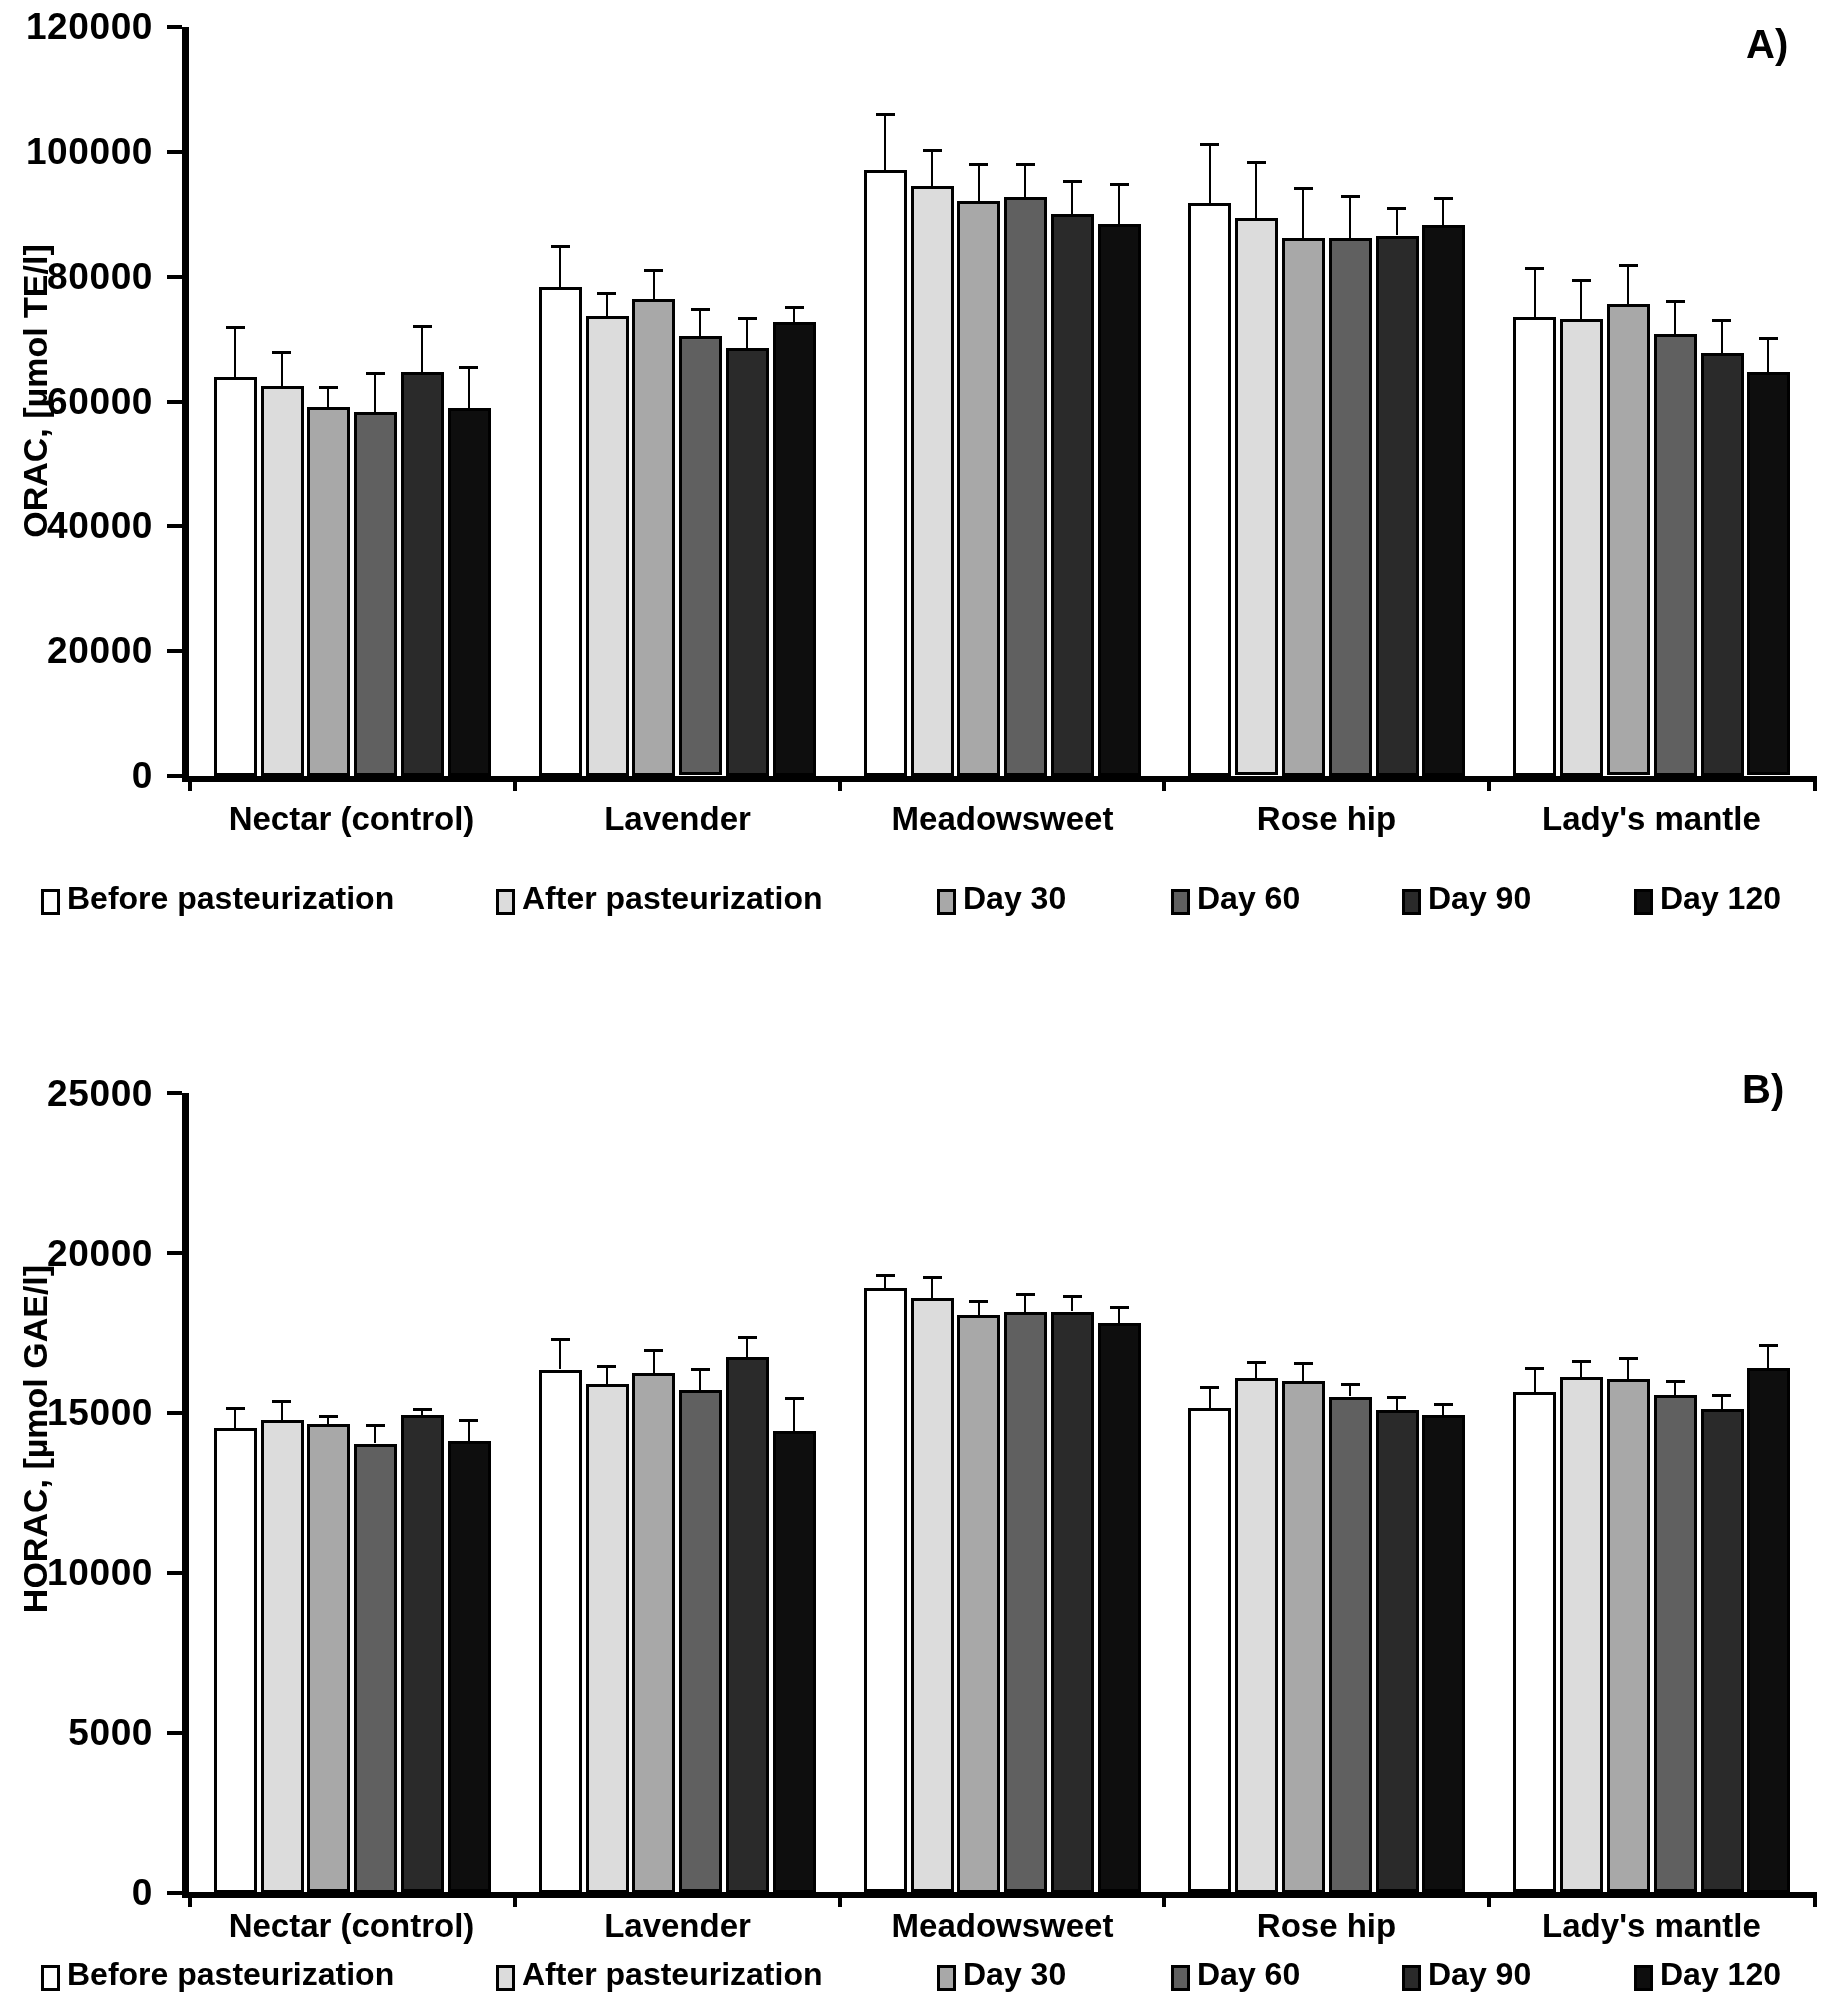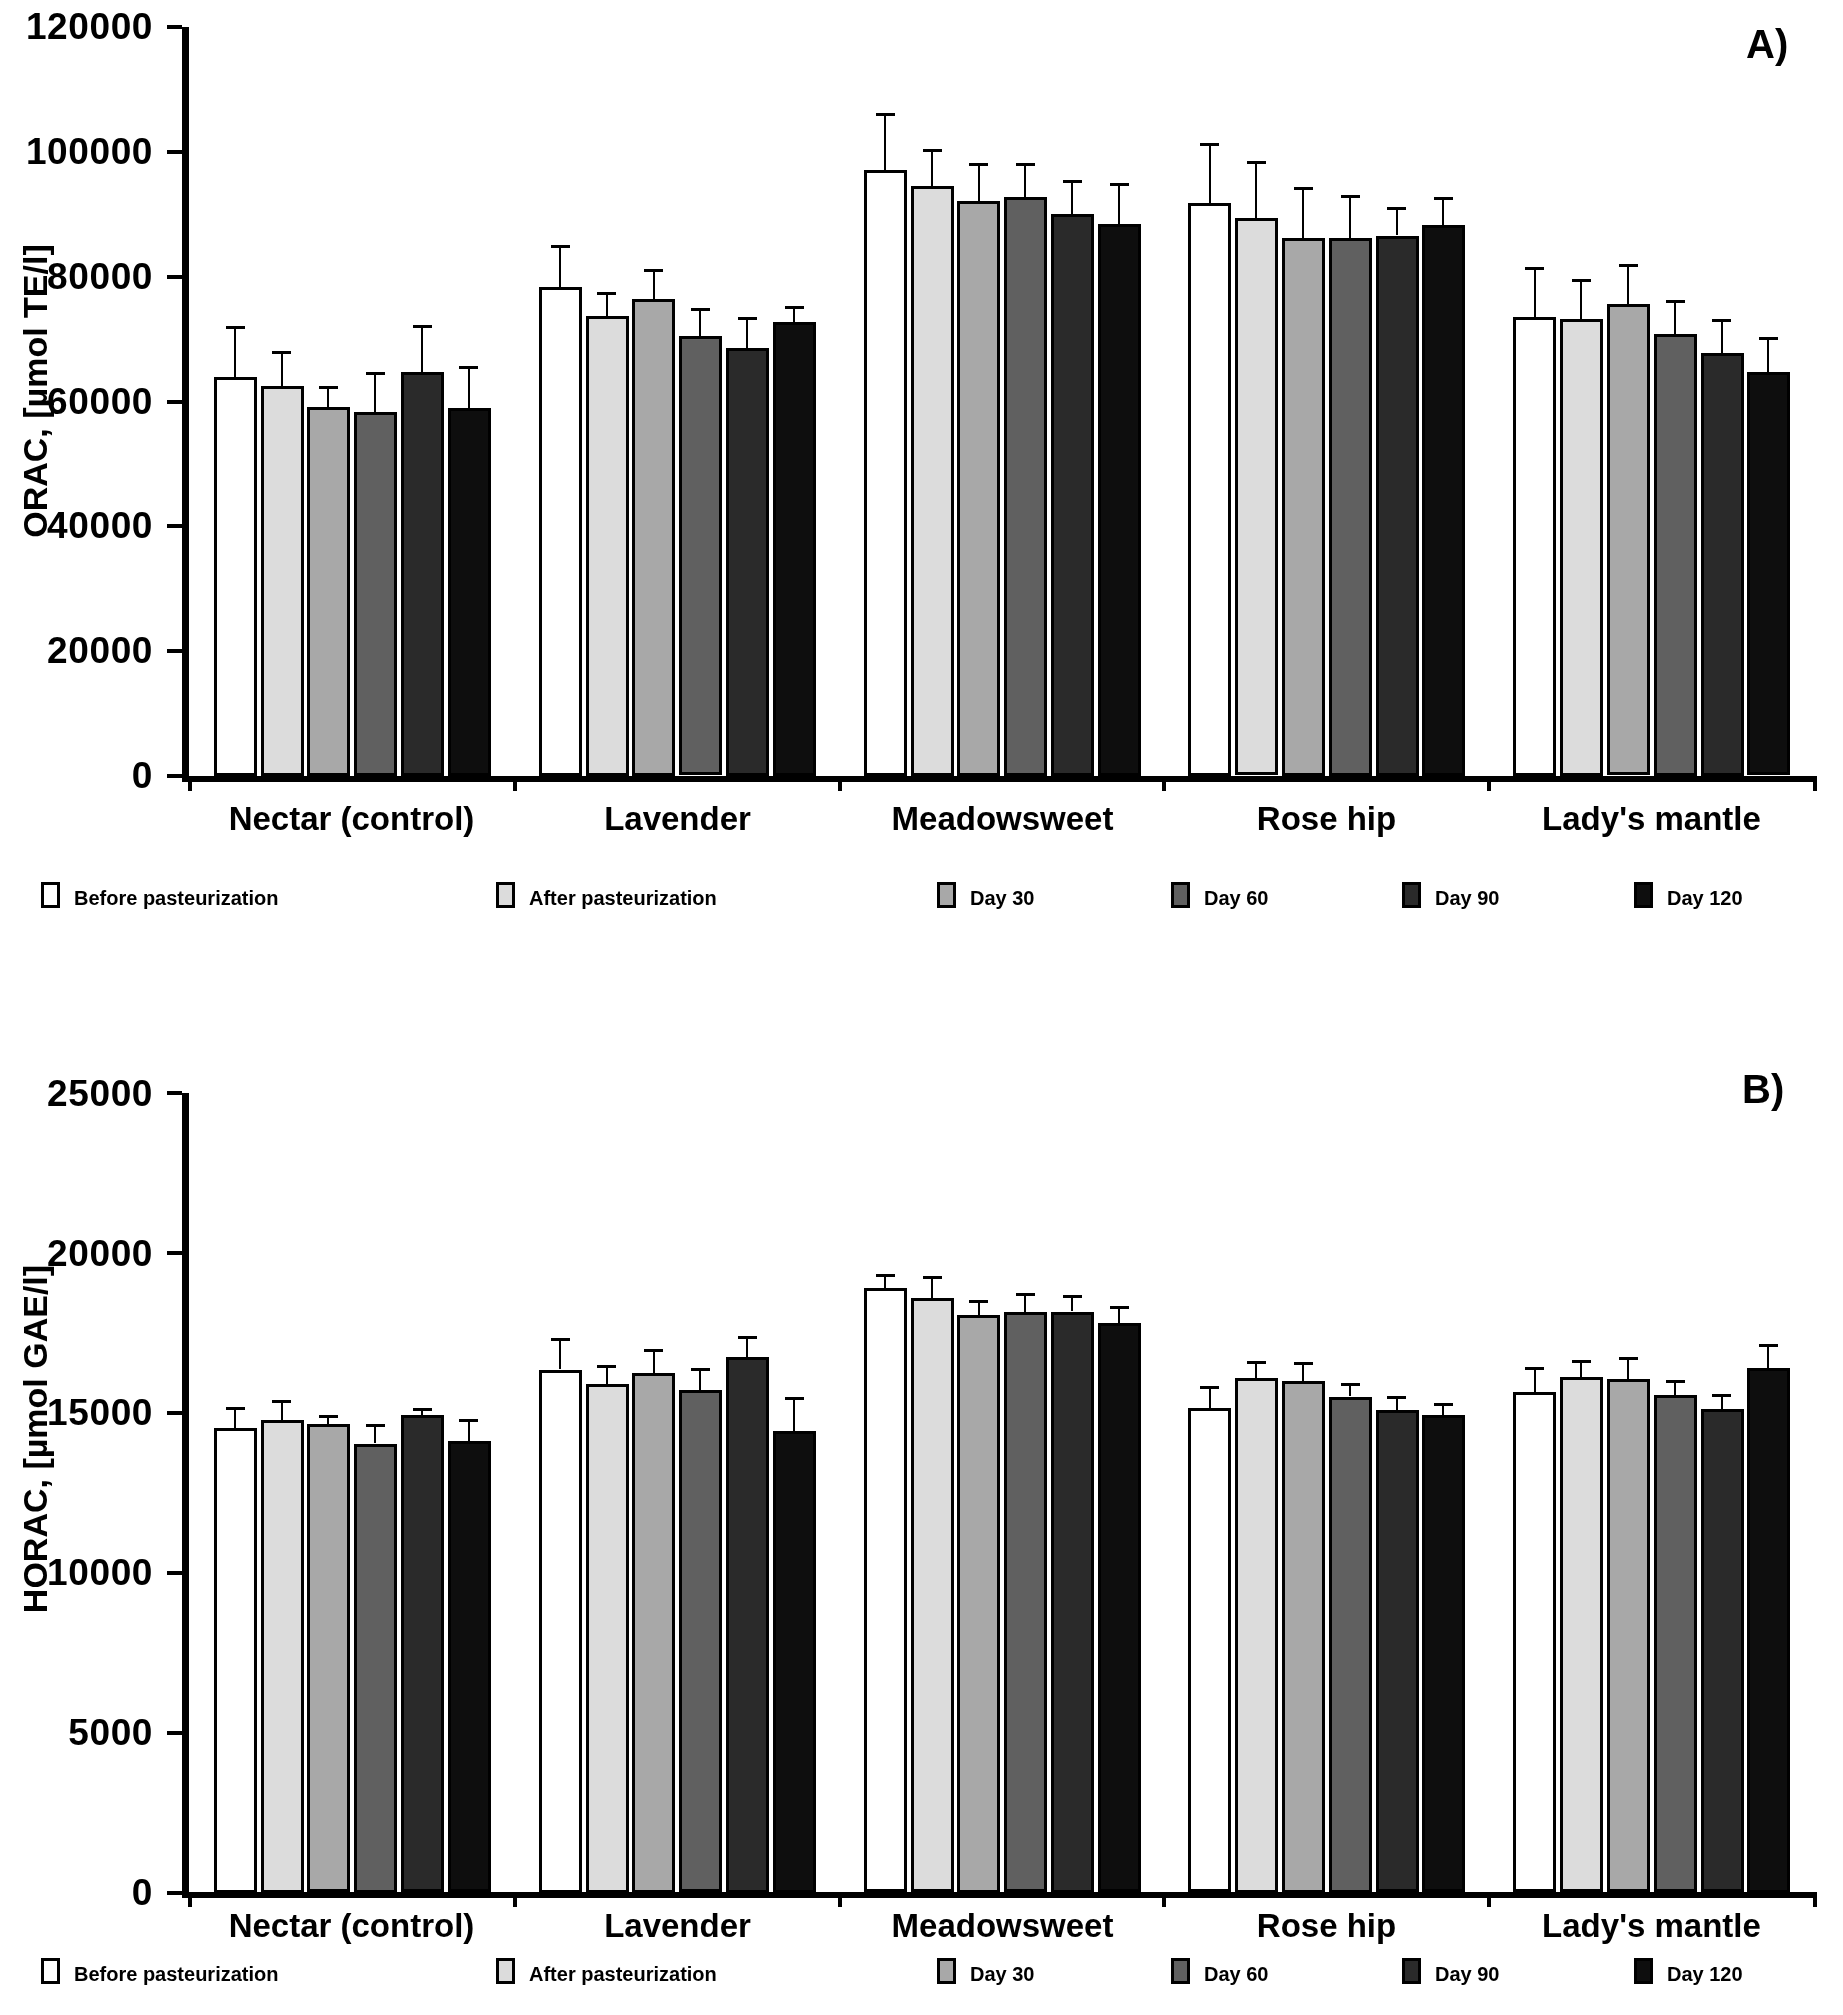--- a/index.html
+++ b/index.html
@@ -9,21 +9,21 @@
   .plot{border-left:7px solid #000;border-bottom:6px solid #000;}
   .ytick,.xtick,.errcap,.err{background:#000;}
   .ylab{font-size:37px;line-height:37px;text-align:right;letter-spacing:0.6px;}
   .cat{font-size:33px;line-height:36px;text-align:center;}
   .bar{border:3.6px solid #000;box-sizing:border-box;}
   .panel-letter{font-size:40px;line-height:41px;}
   .y-title{font-size:34px;width:711px;height:38px;line-height:38px;text-align:center;
            transform:rotate(-90deg);}
   #yt0{left:-321px;top:372px;}
   #yt1{left:-321px;top:1420px;}
-  .legend-item{display:flex;align-items:flex-start;gap:14px;font-size:20px;height:33px;line-height:33px;}
+  .legend-item{display:flex;align-items:flex-end;gap:7px;font-size:32px;height:33px;line-height:33px;}
   .swatch{display:inline-block;width:19px;height:26px;border:3.6px solid #000;box-sizing:border-box;flex:0 0 auto;}
   .ltext{white-space:nowrap;}
 </style>
 </head>
 <body>
 
 <div id="fig" class="figure">
   <div class="panel-letter" style="left:1746px;top:24px;">A)</div>
   <div class="panel-letter" style="left:1742px;top:1069px;">B)</div>
   <div class="y-title" id="yt0">ORAC, [µmol TE/l]</div>

